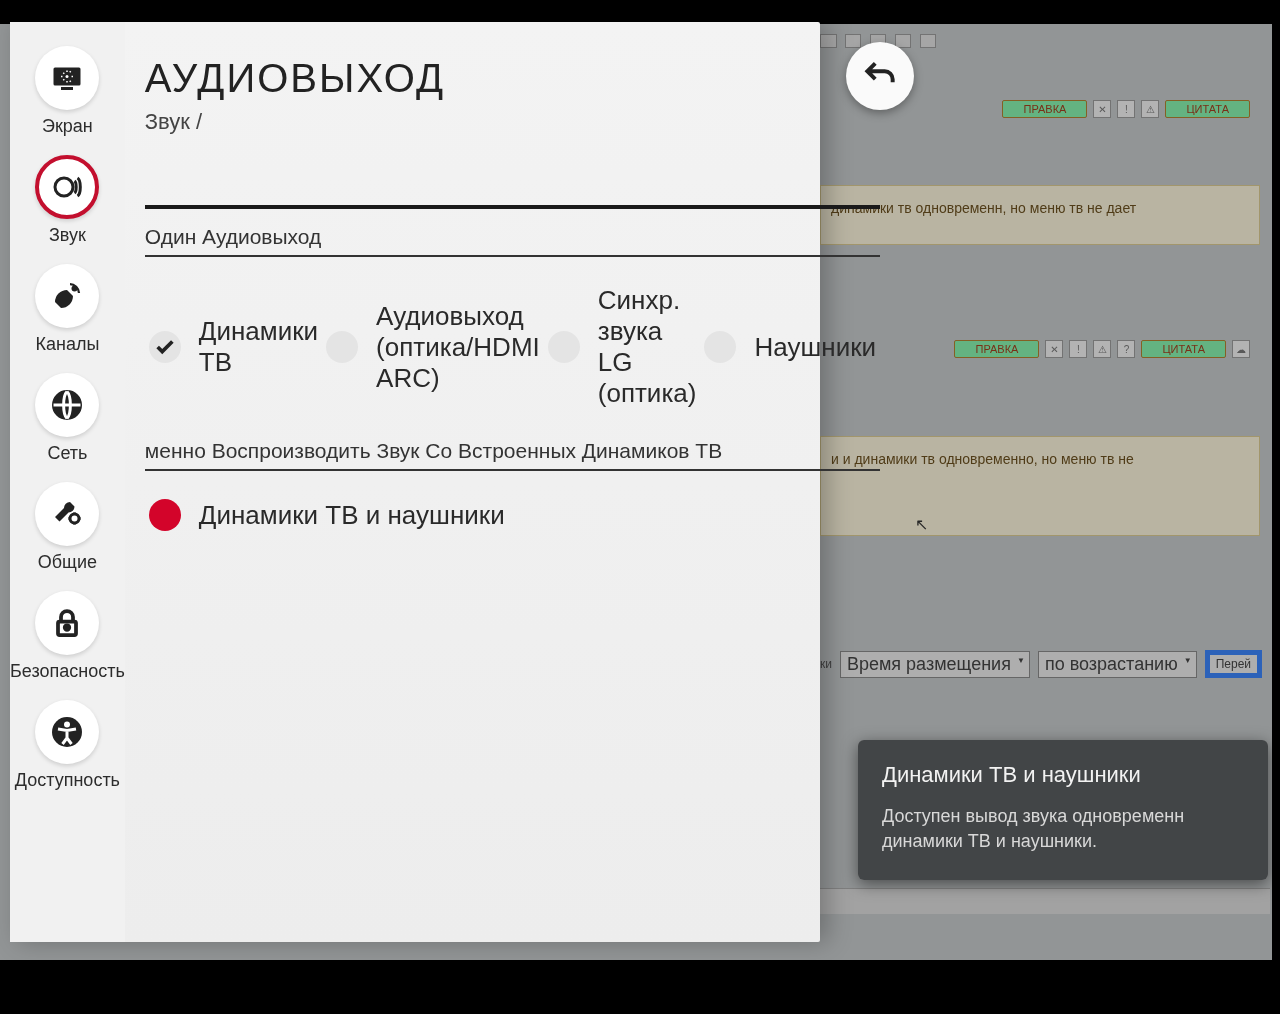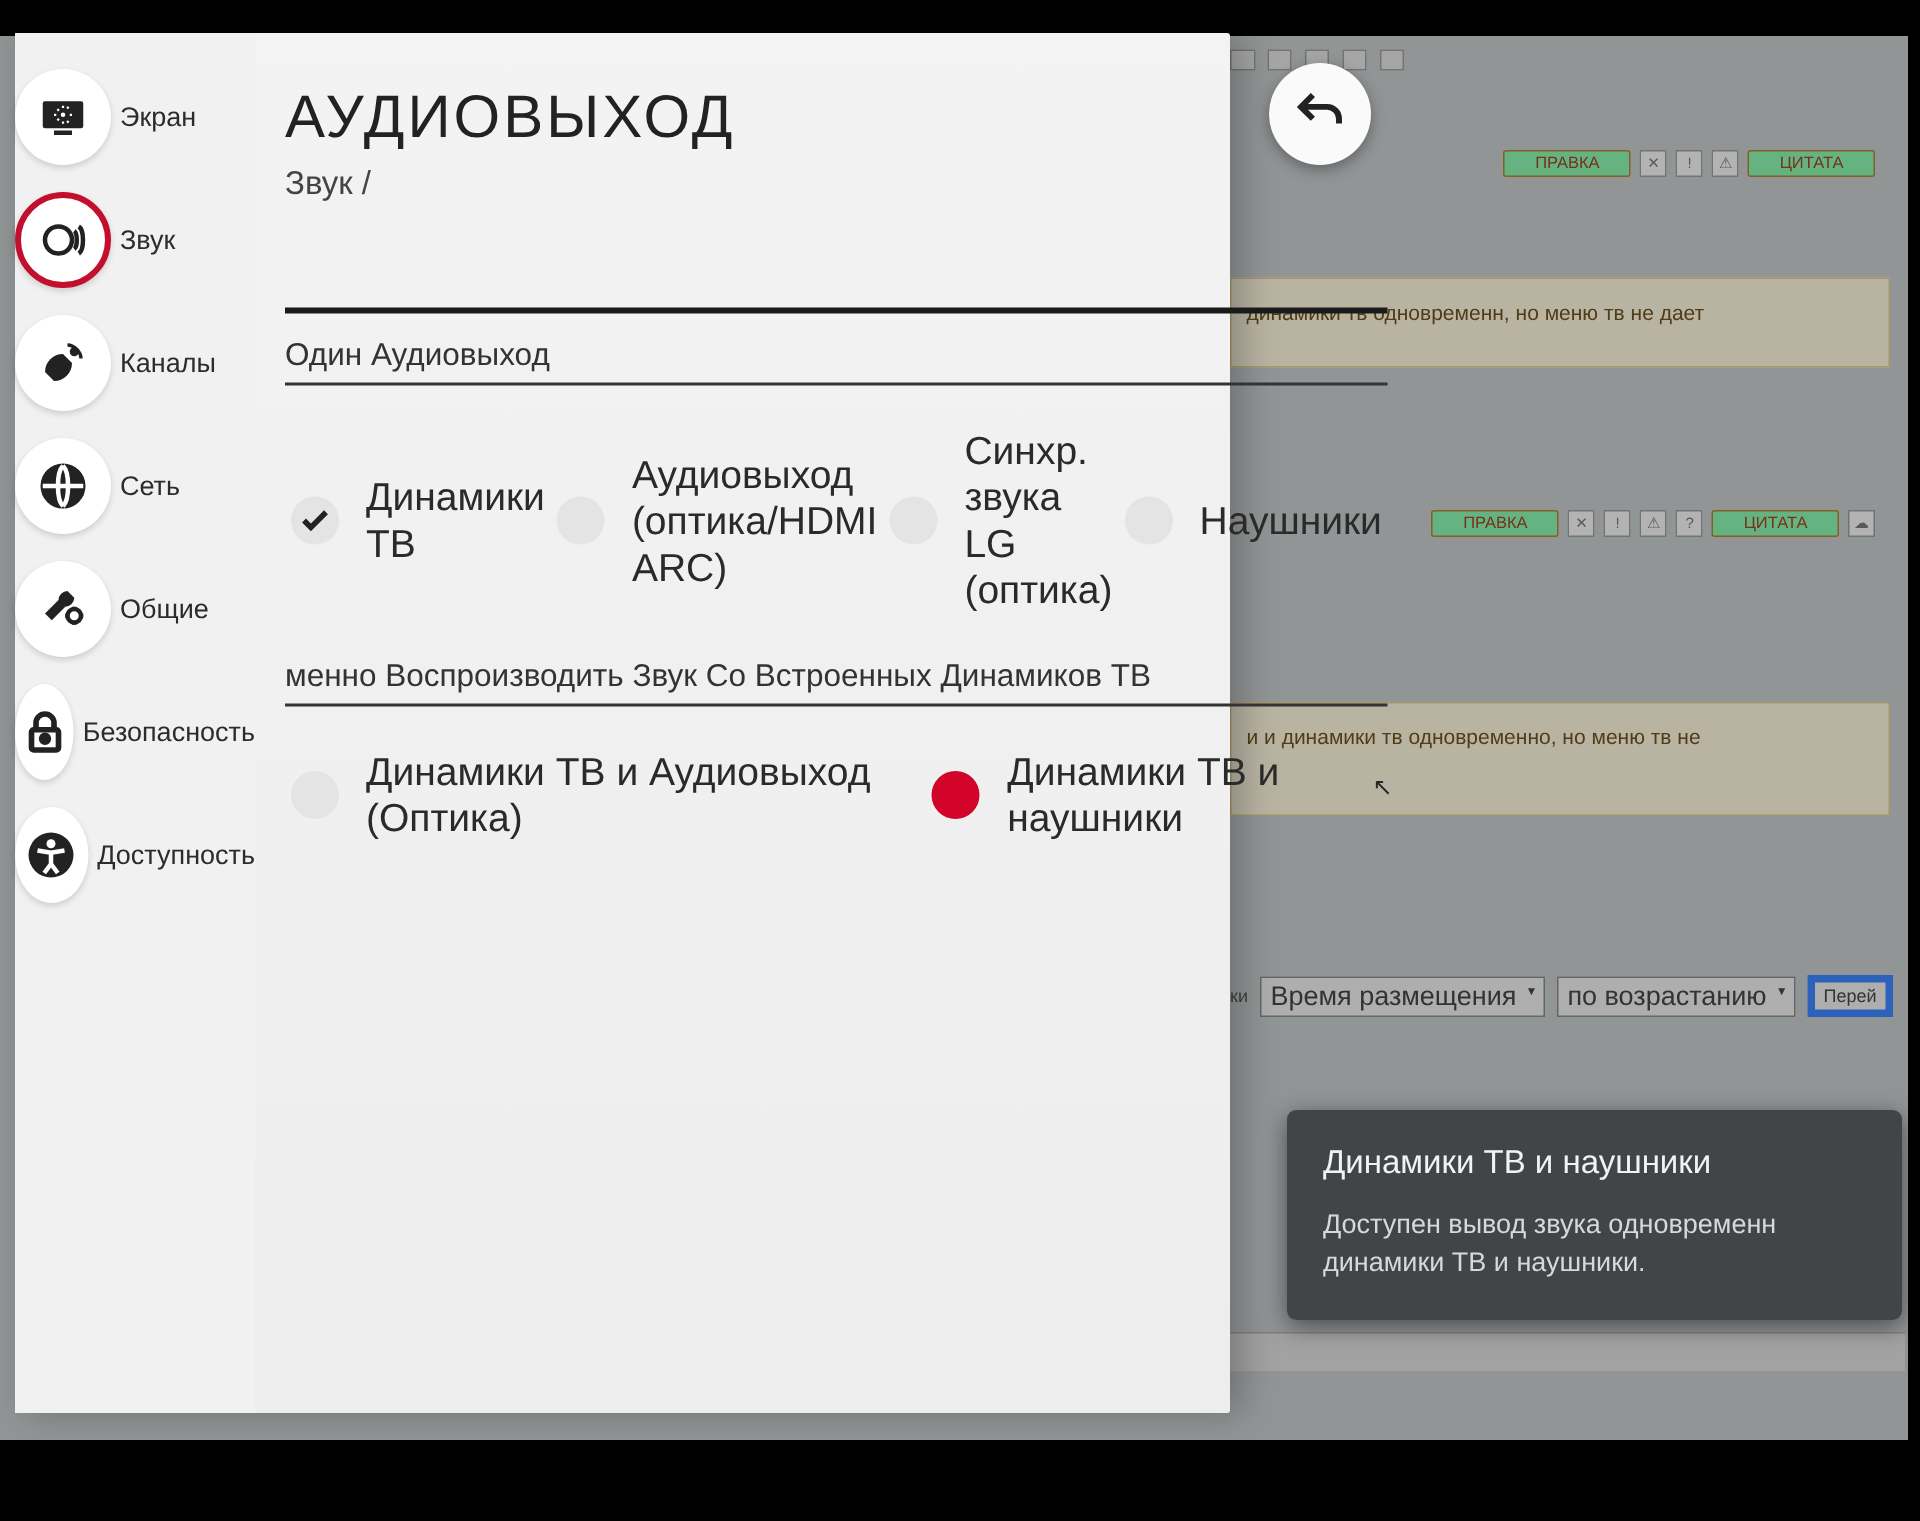--- a/index.html
+++ b/index.html
@@ -60,21 +60,21 @@
 .bg-postblock {
   position: absolute;
   left: 820px; right: 20px;
   background: #f7f0d8;
   border: 1px solid #d8c890;
   padding: 14px 10px;
   font-size: 14px;
   color: #6a5020;
 }
 .bg-postblock.p1 { top: 185px; height: 60px; }
-.bg-postblock.p2 { top: 468px; height: 76px; }
+.bg-postblock.p2 { top: 436px; height: 100px; }
 .bg-selrow {
   position: absolute;
   top: 650px; left: 820px; right: 10px; height: 28px;
   display: flex; gap: 8px; align-items: center;
 }
 .bg-select {
   background: #e8e8e8;
   border: 1px solid #888;
   font-size: 18px; color: #444;
   padding: 2px 18px 2px 6px;
@@ -111,21 +111,21 @@
   width: 160px;
   background: #f1f1f1;
   display: flex;
   flex-direction: column;
   align-items: center;
   padding-top: 24px;
   gap: 18px;
 }
 .side-item {
   display: flex;
-  flex-direction: row;
+  flex-direction: column;
   align-items: center;
   gap: 6px;
   cursor: pointer;
   width: 100%;
 }
 .side-icon {
   width: 64px; height: 64px;
   border-radius: 50%;
   background: #fff;
   display: flex;
@@ -388,24 +388,20 @@
       </div>
       <div class="option">
         <span class="radio"></span>
         <span>Наушники</span>
       </div>
     </div>
 
     <div class="section-header">менно Воспроизводить Звук Со Встроенных Динамиков ТВ</div>
     <div class="options">
       <div class="option">
-        <span class="radio"></span>
-        <span>Динамики ТВ и Аудиовыход (Оптика)</span>
-      </div>
-      <div class="option">
         <span class="radio selected"></span>
         <span>Динамики ТВ и наушники</span>
       </div>
     </div>
   </div>
 </div>
 
 <div class="back-button">
   <svg viewBox="0 0 24 24" fill="none" stroke="#222" stroke-width="2.5">
     <path d="M9 4L4 9l5 5M4 9h11a5 5 0 0 1 5 5v2"></path>

